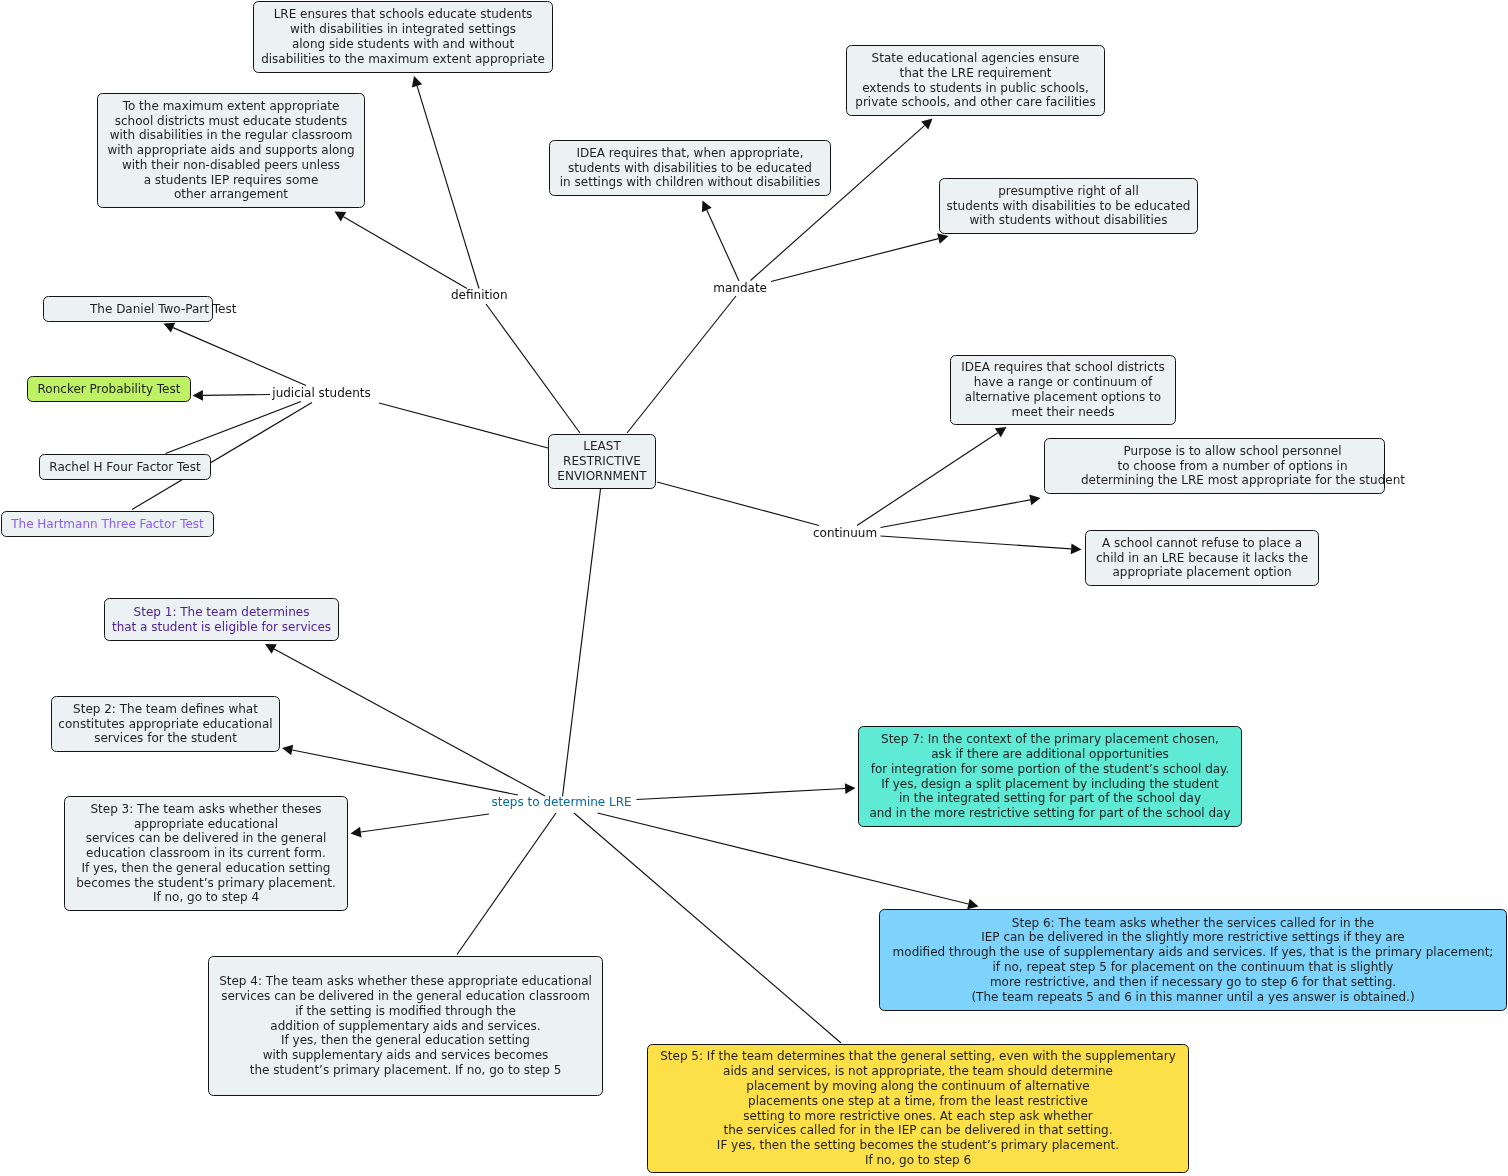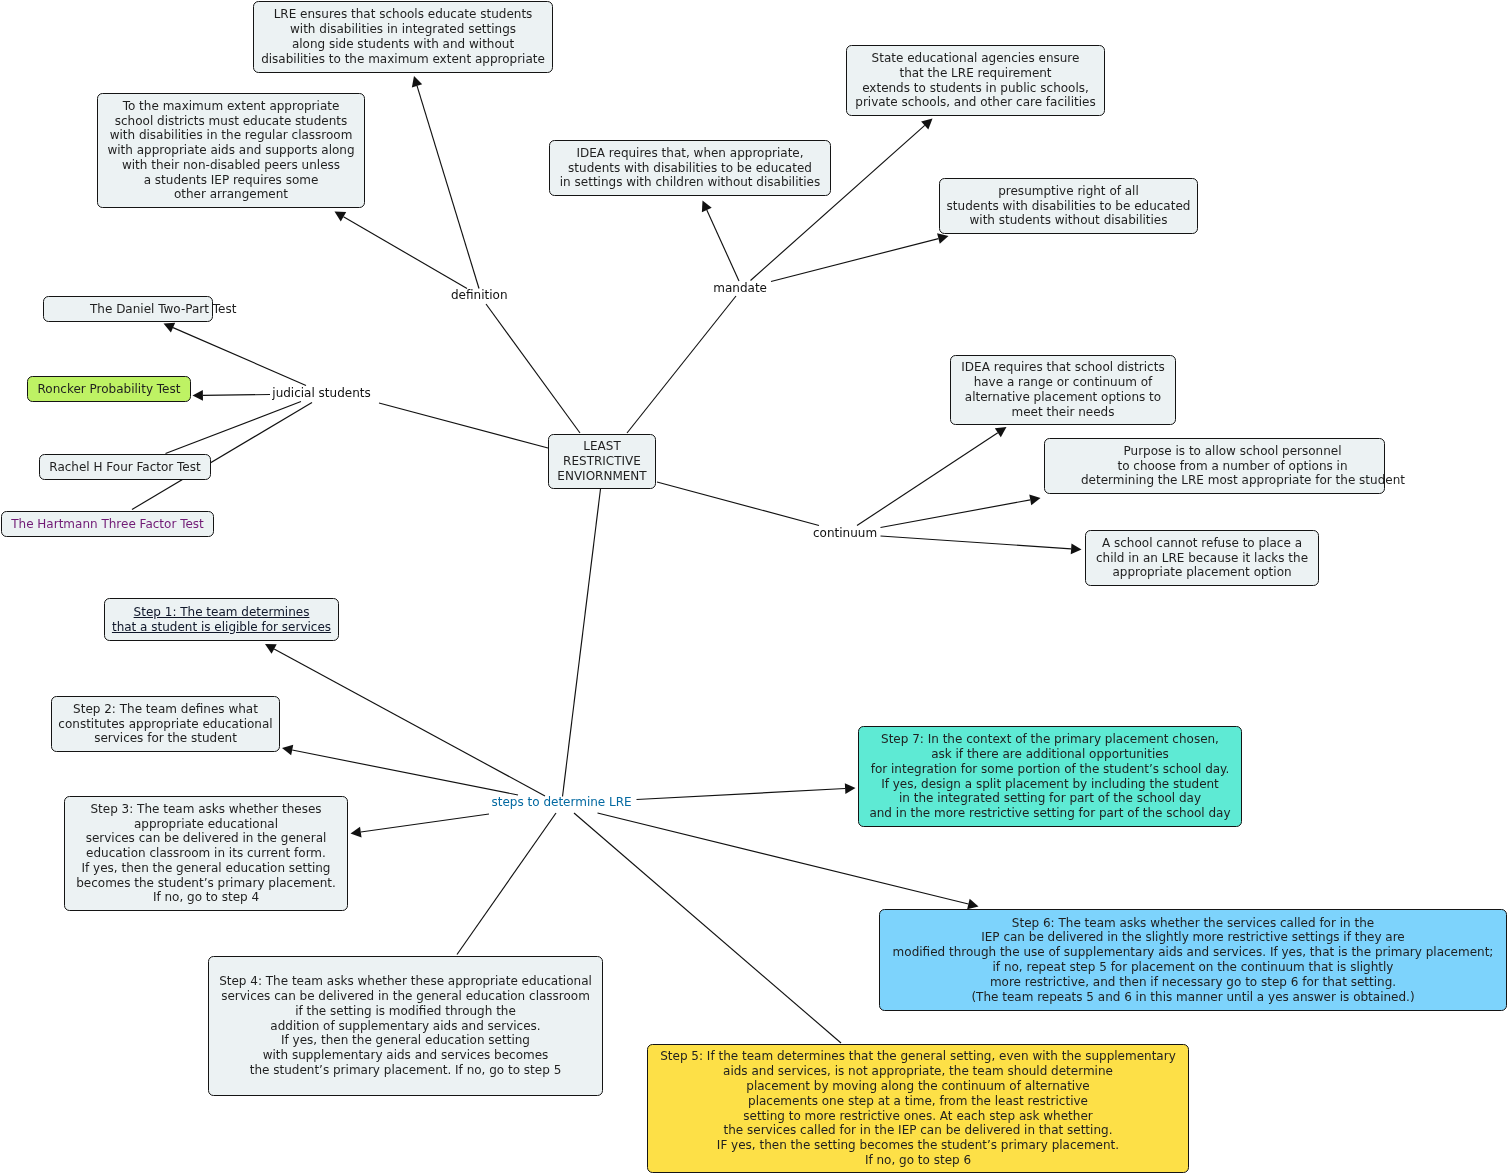--- a/index.html
+++ b/index.html
@@ -128,35 +128,35 @@
       <div class="node" style="left: 846px; top: 45px; width: 259px; height: 71px; background: rgb(236, 242, 243); border-color: rgb(20, 20, 20); color: rgb(31, 31, 31);"><div class="node-text">State educational agencies ensure
 that the LRE requirement
 extends to students in public schools,
 private schools, and other care facilities</div></div>
       <div class="node" style="left: 939px; top: 178px; width: 259px; height: 56px; background: rgb(236, 242, 243); border-color: rgb(20, 20, 20); color: rgb(31, 31, 31);"><div class="node-text">presumptive right of all
 students with disabilities to be educated
 with students without disabilities</div></div>
       <div class="node" style="left: 43px; top: 296px; width: 170px; height: 26px; background: rgb(236, 242, 243); border-color: rgb(20, 20, 20); color: rgb(31, 31, 31); padding-left: 46px;"><div class="node-text">The Daniel Two-Part Test</div></div>
       <div class="node" style="left: 27px; top: 376px; width: 164px; height: 26px; background: #bef264; border-color: rgb(20, 20, 20); color: rgb(31, 31, 31);"><div class="node-text">Roncker Probability Test</div></div>
       <div class="node" style="left: 39px; top: 454px; width: 172px; height: 26px; background: rgb(236, 242, 243); border-color: rgb(20, 20, 20); color: rgb(31, 31, 31);"><div class="node-text">Rachel H Four Factor Test</div></div>
-      <div class="node" style="left: 1px; top: 511px; width: 213px; height: 26px; background: rgb(236, 242, 243); border-color: rgb(20, 20, 20); color: #701a75;"><div class="node-text">The Hartmann Three Factor Test</div></div>
+      <div class="node" style="left: 1px; top: 511px; width: 213px; height: 26px; background: rgb(236, 242, 243); border-color: rgb(20, 20, 20); color: #8b5cf6;"><div class="node-text">The Hartmann Three Factor Test</div></div>
       <div class="node root" style="left: 548px; top: 434px; width: 108px; height: 55px; background: rgb(236, 242, 243); border-color: rgb(20, 20, 20); color: rgb(31, 31, 31);"><div class="node-text">LEAST
 RESTRICTIVE
 ENVIORNMENT</div></div>
       <div class="node" style="left: 950px; top: 355px; width: 226px; height: 70px; background: rgb(236, 242, 243); border-color: rgb(20, 20, 20); color: rgb(31, 31, 31);"><div class="node-text">IDEA requires that school districts
 have a range or continuum of
 alternative placement options to
 meet their needs</div></div>
       <div class="node" style="left: 1044px; top: 438px; width: 341px; height: 56px; background: rgb(236, 242, 243); border-color: rgb(20, 20, 20); color: rgb(31, 31, 31); padding-left: 36px;"><div class="node-text">Purpose is to allow school personnel
 to choose from a number of options in
 determining the LRE most appropriate for the student</div></div>
       <div class="node" style="left: 1085px; top: 530px; width: 234px; height: 56px; background: rgb(236, 242, 243); border-color: rgb(20, 20, 20); color: rgb(31, 31, 31);"><div class="node-text">A school cannot refuse to place a
 child in an LRE because it lacks the
 appropriate placement option</div></div>
-      <div class="node" style="left: 104px; top: 598px; width: 235px; height: 43px; background: rgb(236, 242, 243); border-color: rgb(20, 20, 20); color: #0f172a; text-decoration: underline;"><div class="node-text">Step 1: The team determines
+      <div class="node" style="left: 104px; top: 598px; width: 235px; height: 43px; background: rgb(236, 242, 243); border-color: rgb(20, 20, 20); color: #4c1d95;"><div class="node-text">Step 1: The team determines
 that a student is eligible for services</div></div>
       <div class="node" style="left: 51px; top: 696px; width: 229px; height: 56px; background: rgb(236, 242, 243); border-color: rgb(20, 20, 20); color: rgb(31, 31, 31);"><div class="node-text">Step 2: The team defines what
 constitutes appropriate educational
 services for the student</div></div>
       <div class="node" style="left: 64px; top: 796px; width: 284px; height: 115px; background: rgb(236, 242, 243); border-color: rgb(20, 20, 20); color: rgb(31, 31, 31);"><div class="node-text">Step 3: The team asks whether theses
 appropriate educational
 services can be delivered in the general
 education classroom in its current form.
 If yes, then the general education setting
 becomes the student’s primary placement.

